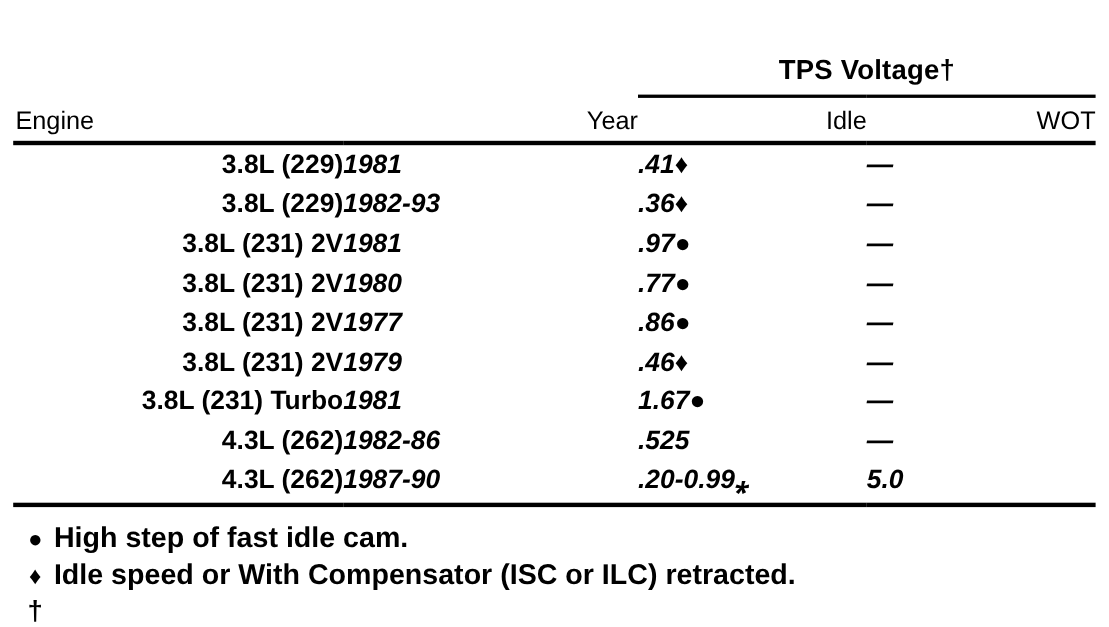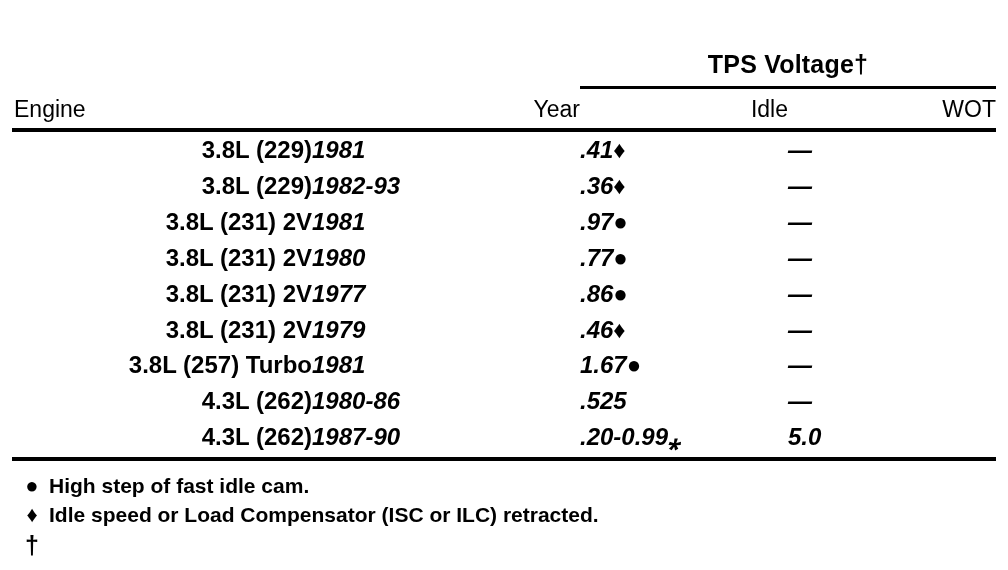--- a/index.html
+++ b/index.html
@@ -92,21 +92,21 @@
     white-space: nowrap;
   }
   .note .sym {
     display: inline-block;
     min-width: 16px;
     text-align: center;
     font-size: 22px;
   }
   .note .sym.dagger { font-size: 25px; }
   .note .sym.star { font-size: 26px; position: relative; top: 4px; }
-  .note .txt { font-size: 21px; }
+  .note .txt { font-size: 26px; }
 </style>
 </head>
 <body>
 
 <div id="page">
 
   <table class="spec">
     <colgroup>
       <col class="c-engine">
       <col class="c-year">
@@ -168,48 +168,48 @@
         <td class="cell center">.86●</td>
         <td class="cell center">—</td>
       </tr>
       <tr>
         <td class="cell left">3.8L (231) 2V</td>
         <td class="cell center">1979</td>
         <td class="cell center">.46♦</td>
         <td class="cell center">—</td>
       </tr>
       <tr>
-        <td class="cell left">3.8L (257) Turbo</td>
+        <td class="cell left">3.8L (231) Turbo</td>
         <td class="cell center">1981</td>
         <td class="cell center">1.67●</td>
         <td class="cell center">—</td>
       </tr>
       <tr>
         <td class="cell left">4.3L (262)</td>
-        <td class="cell center">1980-86</td>
+        <td class="cell center">1982-86</td>
         <td class="cell center">.525</td>
         <td class="cell center">—</td>
       </tr>
       <tr class="last-row">
         <td class="cell left">4.3L (262)</td>
         <td class="cell center">1987-90</td>
         <td class="cell center">.20-0.99⁎</td>
         <td class="cell center">5.0</td>
       </tr>
     </tbody>
   </table>
 
   <div class="notes">
     <div class="note">
       <span class="sym">●</span>
       <span class="txt">High step of fast idle cam.</span>
     </div>
     <div class="note">
       <span class="sym">♦</span>
-      <span class="txt">Idle speed or Load Compensator (ISC or ILC) retracted.</span>
+      <span class="txt">Idle speed or With Compensator (ISC or ILC) retracted.</span>
     </div>
     <div class="note">
       <span class="sym dagger">†</span>
     </div>
     <div class="note">
       <span class="sym star">⁎</span>
     </div>
     <div class="note">
       <span class="sym">▲</span>
       <span class="txt">With idle solenoid disconnected.</span>

